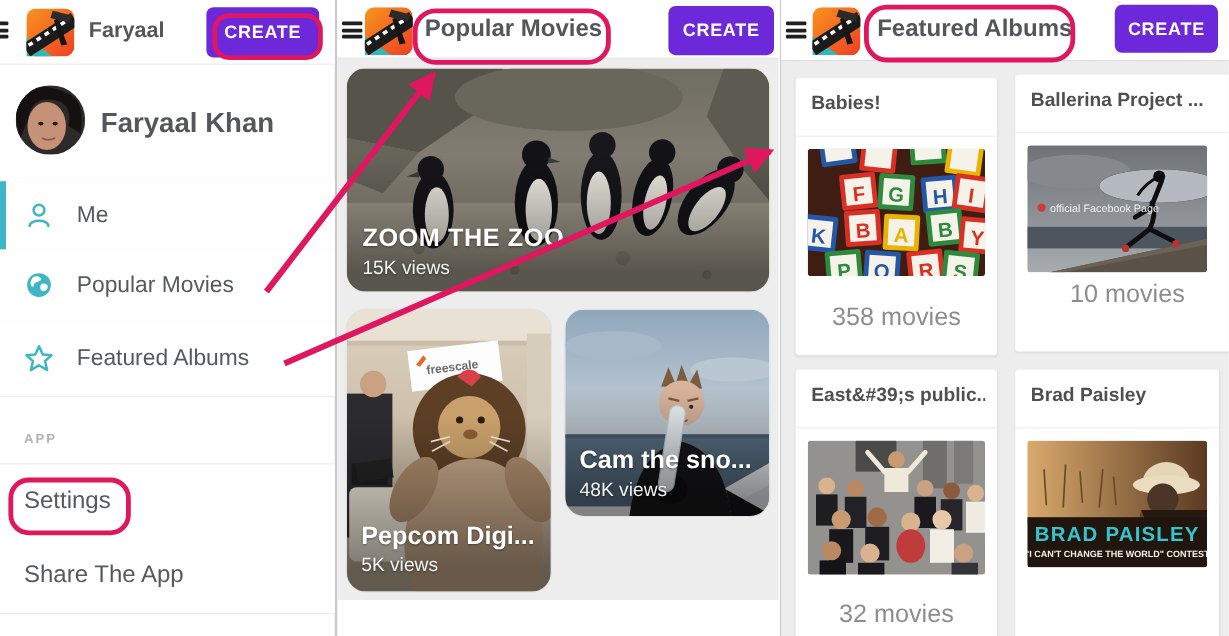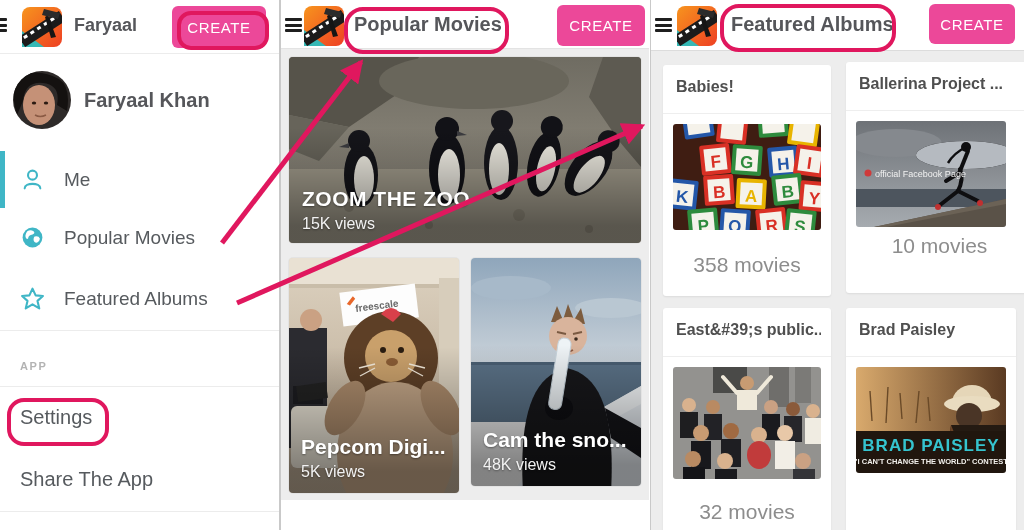--- a/index.html
+++ b/index.html
@@ -3,29 +3,29 @@
 <meta charset="utf-8">
 <style>
   html,body{margin:0;padding:0;background:#fff;}
   .stage{position:relative;width:1024px;height:530px;overflow:hidden;background:#fff;
          font-family:"Liberation Sans",sans-serif;-webkit-font-smoothing:antialiased;}
   .abs{position:absolute;}
   .panel{position:absolute;top:0;height:530px;background:#fff;}
   .hdr{position:absolute;top:0;left:0;right:0;height:48px;background:#fff;}
   .hdr-title{font-size:20px;font-weight:bold;color:#55565a;white-space:nowrap;}
   .create-btn{position:absolute;display:flex;align-items:center;justify-content:center;
-    background:#ec4899;color:#fff;font-weight:normal;font-size:15px;letter-spacing:.6px;
+    background:#6d28d9;color:#fff;font-weight:bold;font-size:15px;letter-spacing:.6px;
     border-radius:6px;cursor:pointer;}
   .hamb{display:flex;flex-direction:column;justify-content:space-between;height:14px;width:17px;}
   .hamb span{display:block;height:3px;background:#1f1f1f;border-radius:1px;}
   .menu-row{position:absolute;left:0;right:0;display:flex;align-items:center;
     border-bottom:1px solid #ececec;background:#fff;cursor:pointer;}
   .menu-label{font-size:19px;color:#565a5e;}
   .content-bg{position:absolute;background:#ededed;}
-  .movie-card{position:absolute;border-radius:4px;overflow:hidden;cursor:pointer;
+  .movie-card{position:absolute;border-radius:16px;overflow:hidden;cursor:pointer;
     box-shadow:0 0 0 1px rgba(0,0,0,0.04);}
   .movie-overlay{position:absolute;left:0;right:0;bottom:0;height:62%;
     background:linear-gradient(180deg,rgba(0,0,0,0) 0%,rgba(0,0,0,0.45) 85%);}
   .movie-title{position:absolute;color:#fff;font-weight:bold;white-space:nowrap;
     text-shadow:0 1px 2px rgba(0,0,0,.4);}
   .movie-views{position:absolute;color:#f2f2f2;text-shadow:0 1px 2px rgba(0,0,0,.4);}
   .album-card{position:absolute;background:#fff;border-radius:3px;cursor:pointer;
     box-shadow:0 1px 2px rgba(0,0,0,0.08);overflow:hidden;}
   .album-title{position:absolute;left:13px;top:13px;right:10px;font-size:16px;font-weight:bold;
     color:#4f4f4f;white-space:nowrap;overflow:hidden;}
@@ -85,21 +85,21 @@
       <div class="abs" style="left:13px;top:18px;width:58px;height:58px;border-radius:50%;overflow:hidden;">
         <svg width="58" height="58" viewBox="0 0 58 58">
           <rect width="58" height="58" fill="#2e2a29"></rect>
           <ellipse cx="26" cy="34" rx="16" ry="20" fill="#c59177"></ellipse>
           <path d="M2,10 Q20,-6 46,8 Q58,16 54,40 L44,34 Q48,14 30,12 Q12,10 10,30 L4,44 Q-2,24 2,10 Z" fill="#141110"></path>
           <ellipse cx="21" cy="32" rx="2.2" ry="1.6" fill="#2a1a12"></ellipse>
           <ellipse cx="33" cy="32" rx="2.2" ry="1.6" fill="#2a1a12"></ellipse>
           <path d="M22,44 Q27,47 33,44" stroke="#8a5a44" stroke-width="1.5" fill="none"></path>
         </svg>
       </div>
-      <div class="abs" style="left:84px;top:36px;font-size:20px;font-weight:bold;color:#55565a;">Faryaal Khan</div>
+      <div class="abs" style="left:84px;top:36px;font-size:23px;font-weight:bold;color:#55565a;">Faryaal Khan</div>
     </div>
 
     <div class="menu-row" style="top:151px;height:57px;">
       <div class="abs" style="left:0;top:0;bottom:0;width:5px;background:#3fb6c6;"></div>
       <div class="abs" style="left:20px;top:16px;">
         <svg width="25" height="25" viewBox="0 0 24 24" fill="none" stroke="#3fb6c6" stroke-width="2" stroke-linecap="round">
           <circle cx="12" cy="7.8" r="4.3"></circle>
           <path d="M4.5,20.5 C4.5,14.8 19.5,14.8 19.5,20.5"></path>
         </svg>
       </div>
@@ -252,21 +252,21 @@
         <path d="M92,56 q10,-12 20,0 l-8,8 Z" fill="#d8404a"></path>
         <ellipse cx="106" cy="196" rx="58" ry="72" fill="#bfa284"></ellipse>
         <ellipse cx="56" cy="150" rx="16" ry="30" fill="#a9896a" transform="rotate(30 56 150)"></ellipse>
         <ellipse cx="152" cy="150" rx="16" ry="30" fill="#a9896a" transform="rotate(-30 152 150)"></ellipse>
       </svg>
       <div class="movie-overlay"></div>
       <div class="movie-title" style="left:12px;bottom:34px;font-size:21px;">Pepcom Digi...</div>
       <div class="movie-views" style="left:12px;bottom:12px;font-size:16px;">5K views</div>
     </div>
 
-    <div class="movie-card" style="left:190px;top:258px;width:170px;height:228px;">
+    <div class="movie-card" style="left:190px;top:258px;width:170px;height:172px;">
       <svg width="170" height="235" viewBox="0 0 170 235">
         <defs>
             <linearGradient id="sky" x1="0" y1="0" x2="0" y2="1">
           <stop offset="0" stop-color="#8fa6bb"></stop>
               <stop offset="1" stop-color="#ccd4db"></stop>
             </linearGradient>
           </defs>
         <rect width="170" height="110" fill="url(#sky)"></rect>
         <ellipse cx="40" cy="30" rx="40" ry="12" fill="#a7b9c9"></ellipse>
         <ellipse cx="140" cy="50" rx="36" ry="10" fill="#b9c7d2"></ellipse>

